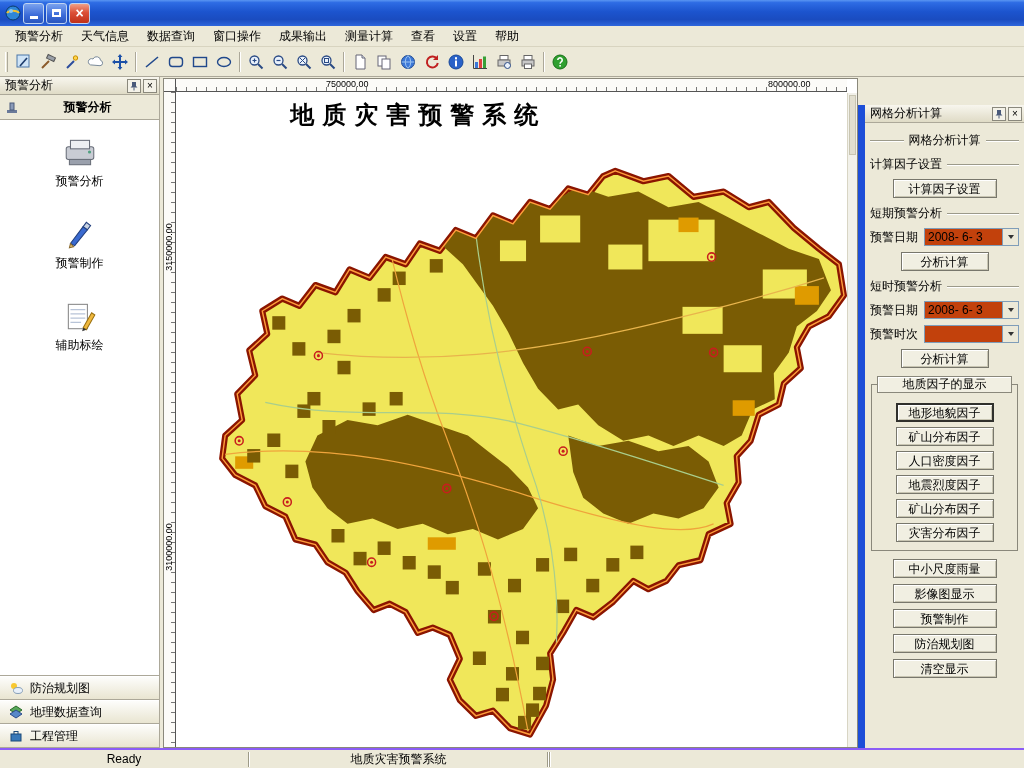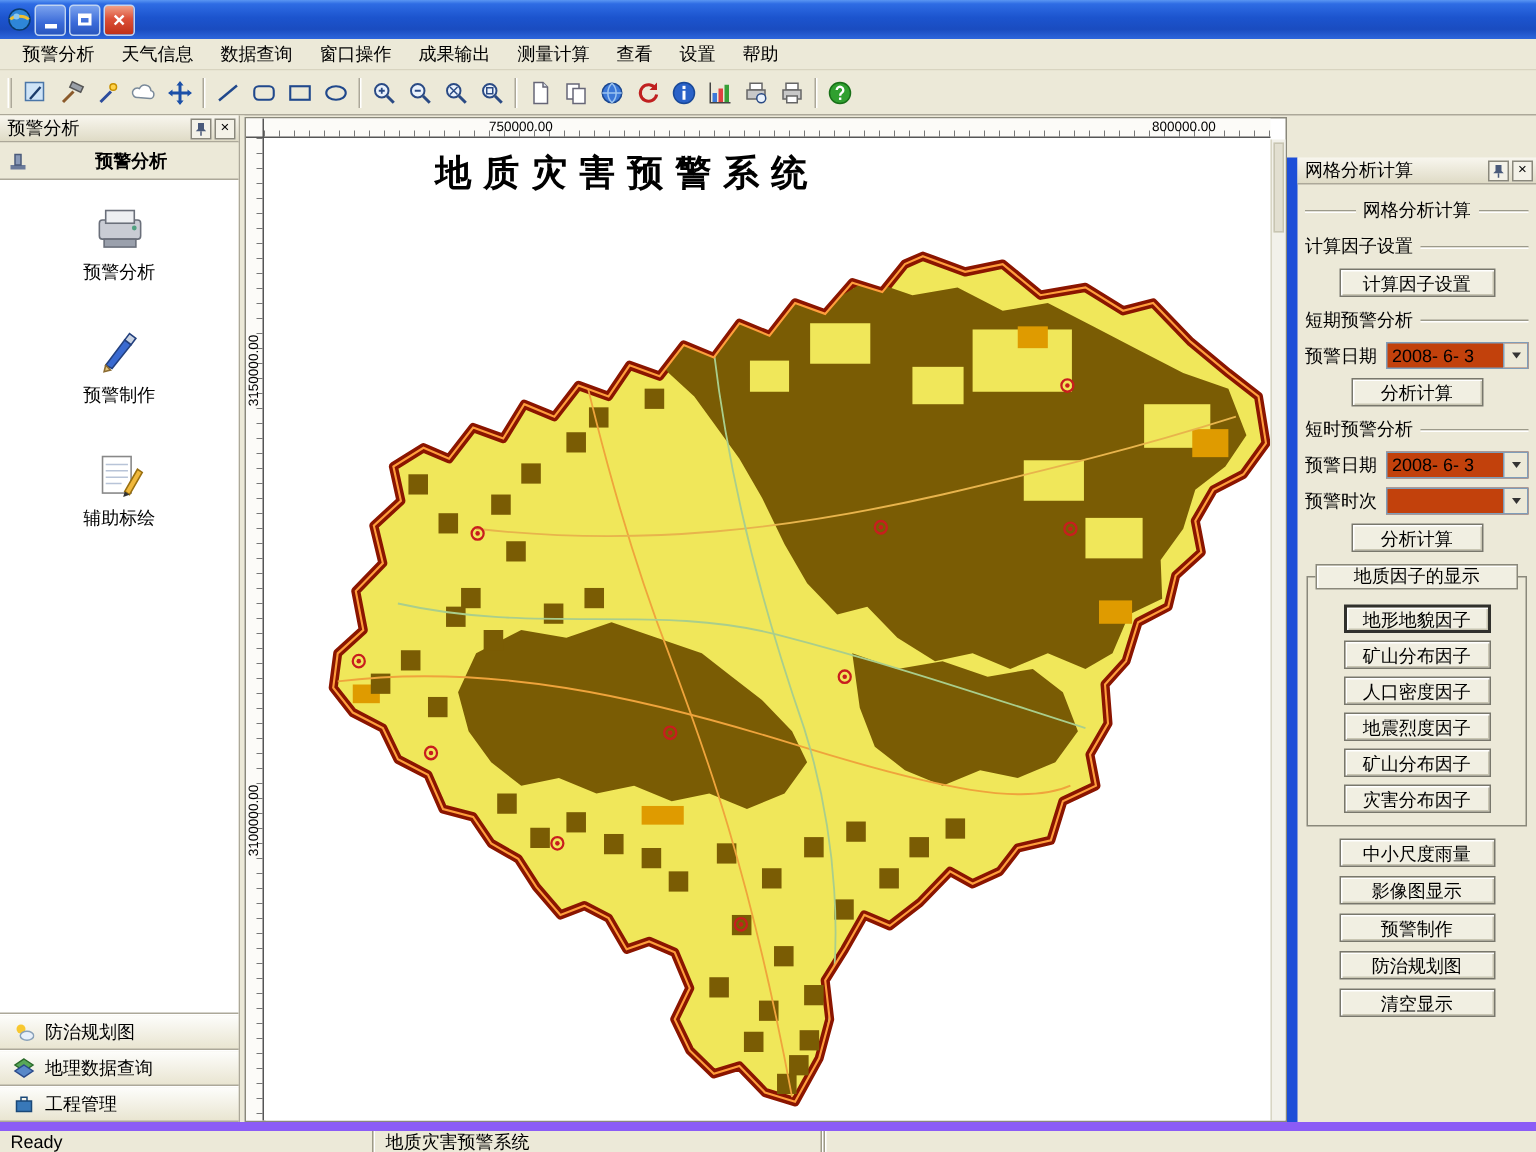--- a/index.html
+++ b/index.html
@@ -89,21 +89,21 @@
   .combo .arrow { width:16px; background:#ECE9D8; border-left:1px solid #7F9DB9;
     display:flex; align-items:center; justify-content:center; }
   .tri-down { width:0; height:0; border-left:3.5px solid transparent; border-right:3.5px solid transparent; border-top:4.5px solid #333; }
   .gb { position:relative; border:1px solid #8A887B; margin:16px 2px 8px; padding:13px 0 3px; }
   .gb-title { position:absolute; top:-9px; left:5px; right:5px; height:17px; line-height:15px; text-align:center;
     background:#F1EFE2; border:1px solid #8A887B; box-shadow:inset 1px 1px 0 #fff; }
   .gb .xp-btn { margin:5px auto; width:98px; }
 
   
   .statusbar { position:absolute; left:0; right:0; bottom:0; height:20px; background:#ECE9D8;
-    border-top:6px solid #8b5cf6; display:flex; align-items:center; }
+    border-top:2px solid #8b5cf6; display:flex; align-items:center;text-align:center; }
   .sb-sec { padding:0 7px; white-space:nowrap; overflow:hidden; }
   .sb-sep { width:2px; height:15px; border-left:1px solid #9D9A87; border-right:1px solid #fff; }
   .w1{width:248px;} .w2{width:297px;} .w3{width:232px;} .w4{flex:1;}
 
   svg { display:block; }
 </style>
 </head>
 <body>
 
 <div id="app">

